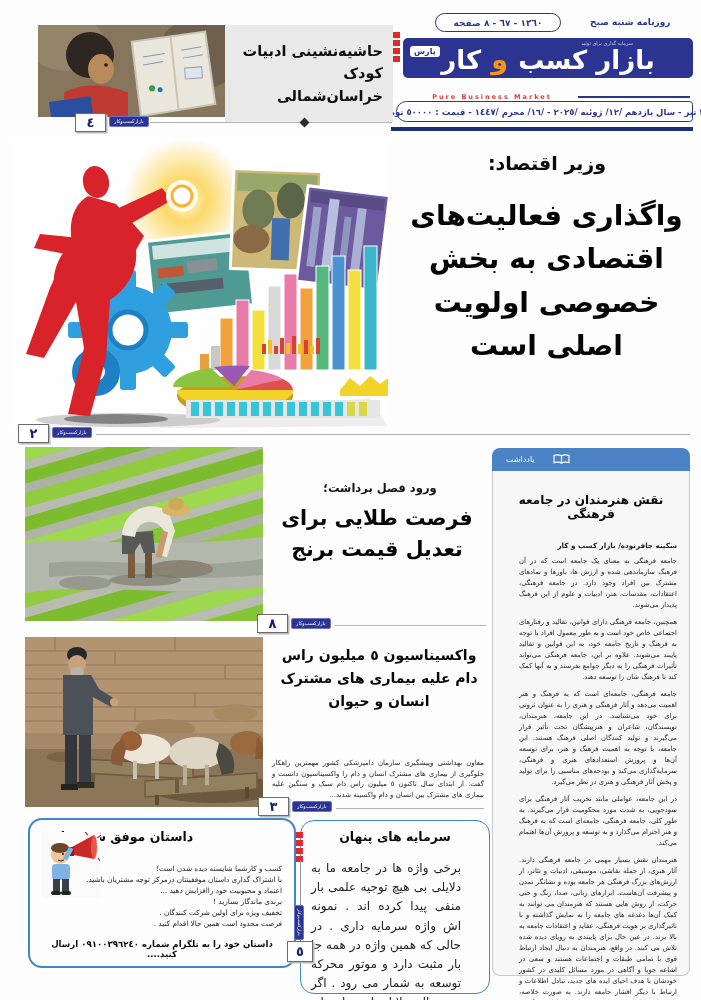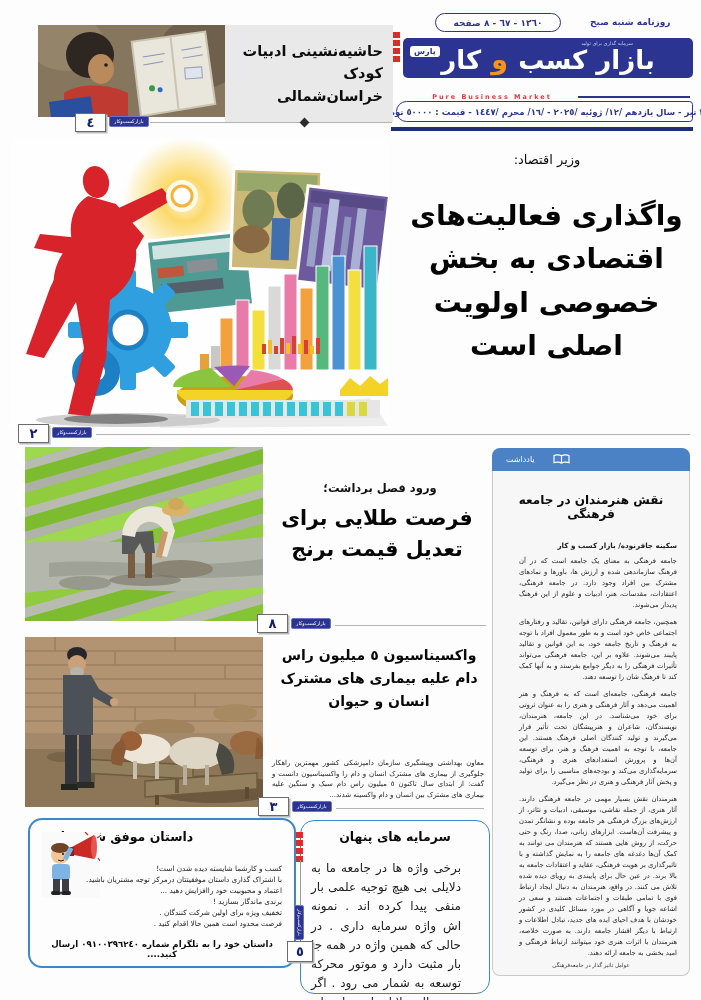--- a/index.html
+++ b/index.html
@@ -65,21 +65,21 @@
   
   .top-photo { left:38px; top:25px; width:187px; height:92px; overflow:hidden; }
   .top-box {
     left:225px; top:25px; width:168px; height:97px; background:#e9e9e9;
     display:flex; align-items:center; justify-content:center; text-align:right;
     font-size:14.5px; font-weight:bold; line-height:1.55; padding:4px 10px; color:#0c0c0c;
   }
 
   
   .collage { left:10px; top:138px; width:380px; height:290px; }
-  .lead-kicker { left:402px; top:152px; width:290px; text-align:center; font-size:13px; font-weight:normal; color:#0c0c0c; }
+  .lead-kicker { left:402px; top:152px; width:290px; text-align:center; font-size:19px; font-weight:bold; color:#0c0c0c; }
   .lead-headline { left:398px; top:194px; width:297px; text-align:center; font-size:28px; font-weight:bold; line-height:1.55; color:#050505; }
 
   
   .rice-photo { left:25px; top:447px; width:238px; height:174px; overflow:hidden; }
   .rice-kicker { left:282px; top:481px; width:196px; text-align:center; font-size:11.5px; font-weight:bold; color:#101010; }
   .rice-headline { left:268px; top:503px; width:218px; text-align:center; font-size:20.5px; font-weight:bold; line-height:1.5; color:#050505; }
 
   
   .sidebar { left:492px; top:448px; width:198px; height:528px; }
   .sidebar-head {
@@ -358,20 +358,21 @@
           <path d="M10,2.2 C7.5,0.7 3,0.7 1,1.7 L1,10.5 C3,9.5 7.5,9.5 10,11 C12.5,9.5 17,9.5 19,10.5 L19,1.7 C17,0.7 12.5,0.7 10,2.2 Z M10,2.2 L10,11" fill="none" stroke="#fff" stroke-width="1.4"></path>
         </svg>
       </span>
     </div>
     <div class="sidebar-body">
       <div class="note-title">نقش هنرمندان در جامعه فرهنگی</div>
       <div class="note-byline">سکینه جافرنوده/ بازار کسب و کار</div>
       <p class="note-par">جامعه فرهنگی به معنای یک جامعه است که در آن فرهنگ سازماندهی شده و ارزش ها، باورها و نمادهای مشترک بین افراد وجود دارد. در جامعه فرهنگی، اعتقادات، مقدسات، هنر، ادبیات و علوم از این فرهنگ پدیدار می‌شوند.</p>
       <p class="note-par">همچنین، جامعه فرهنگی دارای قوانین، تقالید و رفتارهای اجتماعی خاص خود است و به طور معمول افراد با توجه به فرهنگ و تاریخ جامعه خود، به این قوانین و تقالید پایبند می‌شوند. علاوه بر این، جامعه فرهنگی می‌تواند تأثیرات فرهنگی را به دیگر جوامع بفرستد و به آنها کمک کند تا فرهنگ شان را توسعه دهند.</p>
       <p class="note-par">جامعه فرهنگی، جامعه‌ای است که به فرهنگ و هنر اهمیت می‌دهد و آثار فرهنگی و هنری را به عنوان ثروتی برای خود می‌شناسد. در این جامعه، هنرمندان، نویسندگان، شاعران و هنرپیشگان تحت تأثیر قرار می‌گیرند و تولید کنندگان اصلی فرهنگ هستند. این جامعه، با توجه به اهمیت فرهنگ و هنر، برای توسعه آن‌ها و پرورش استعدادهای هنری و فرهنگی، سرمایه‌گذاری می‌کند و بودجه‌های مناسبی را برای تولید و پخش آثار فرهنگی و هنری در نظر می‌گیرد.</p>
+      <p class="note-par">در این جامعه، عواملی مانند تخریب آثار فرهنگی برای سودجویی، به شدت مورد محکومیت قرار می‌گیرند. به طور کلی، جامعه فرهنگی، جامعه‌ای است که به فرهنگ و هنر احترام می‌گذارد و به توسعه و پرورش آن‌ها اهتمام می‌کند.</p>
       <p class="note-par">هنرمندان نقش بسیار مهمی در جامعه فرهنگی دارند. آثار هنری، از جمله نقاشی، موسیقی، ادبیات و تئاتر، از ارزش‌های بزرگ فرهنگی هر جامعه بوده و نشانگر تمدن و پیشرفت آن‌هاست. ابزارهای زبانی، صدا، رنگ و حتی حرکت، از روش هایی هستند که هنرمندان می توانند به کمک آن‌ها دغدغه های جامعه را به نمایش گذاشته و با تاثیرگذاری بر هویت فرهنگی، عقاید و اعتقادات جامعه به بالا برند. در عین حال برای پایبندی به رویای دیده شده تلاش می کنند. در واقع، هنرمندان به دنبال ایجاد ارتباط قوی با تمامی طبقات و اجتماعات هستند و سعی در اشاعه جویا و آگاهی در مورد مسائل کلیدی در کشور خودشان با هدف احیای ایده های جدید، تبادل اطلاعات و ارتباط با دیگر اقشار جامعه دارند. به صورت خلاصه، هنرمندان با اثرات هنری خود میتوانند ارتباط فرهنگی و امید بخشی به جامعه ارائه دهند.</p>
       <div class="note-footer">عوامل تاثیر گذار در جامعه‌فرهنگی</div>
     </div>
   </div>
 
   <div class="abs goat-photo">
     <svg viewBox="0 0 238 170" width="238" height="170">
       <rect width="238" height="170" fill="#b29473"></rect>
       <g stroke="#9b7f5f" stroke-width="1.5">
         <line x1="0" y1="14" x2="238" y2="14"></line>

